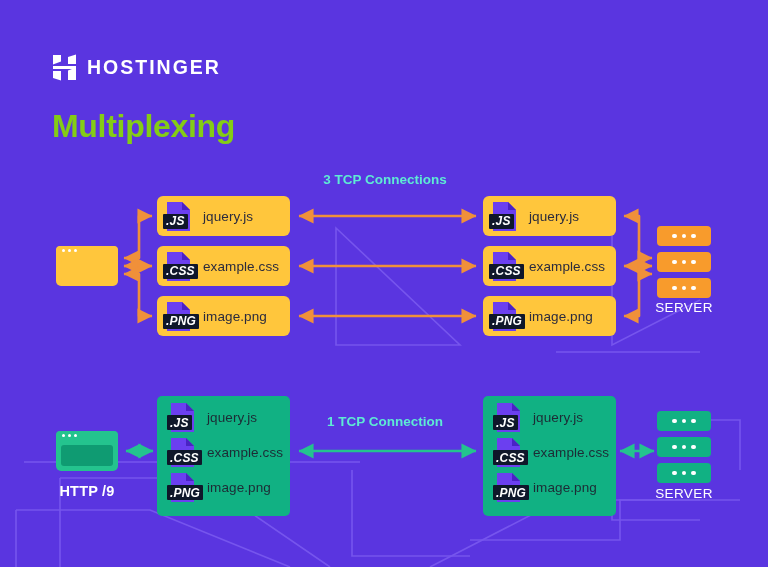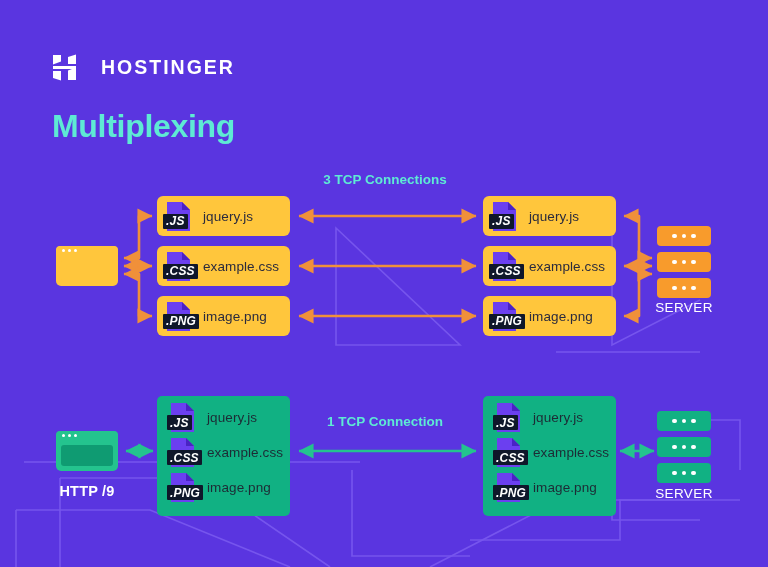--- a/index.html
+++ b/index.html
@@ -8,25 +8,25 @@
     background:#5a35e0;
     font-family:"Liberation Sans", sans-serif;
     position:relative;
     -webkit-font-smoothing:antialiased;
   }
   #stage{position:absolute;inset:0;width:768px;height:567px;}
 
   .bg-deco{position:absolute;inset:0;width:768px;height:567px;pointer-events:none;}
 
   
-  .logo-wrap{position:absolute;left:52px;top:54px;display:flex;align-items:center;gap:24px;}
+  .logo-wrap{position:absolute;left:52px;top:54px;display:flex;align-items:center;gap:10px;}
   .logo-mark{width:25px;height:27px;display:block;}
   .logo-text{color:#ffffff;font-size:19.5px;font-weight:bold;letter-spacing:2.0px;line-height:1;}
   .tagline{position:absolute;right:54px;top:59px;color:#ffffff;font-size:13.5px;font-weight:bold;letter-spacing:.15px;}
-  .page-title{position:absolute;left:52px;top:108px;color:#5eead4;font-size:32px;font-weight:bold;letter-spacing:-0.3px;}
+  .page-title{position:absolute;left:52px;top:108px;color:#84cc16;font-size:32px;font-weight:bold;letter-spacing:-0.3px;}
 
   
   .conn-label{position:absolute;color:#5eead4;font-size:13.5px;font-weight:bold;text-align:center;}
   #label-3tcp{left:285px;top:172px;width:200px;}
   #label-1tcp{left:285px;top:414px;width:200px;}
 
   
   .browser{position:absolute;border-radius:5px;box-sizing:border-box;}
   .browser .bar{height:9px;border-radius:4px 4px 0 0;display:flex;align-items:center;padding-left:6px;gap:3px;}
   .browser .dot{width:3px;height:3px;border-radius:50%;}

